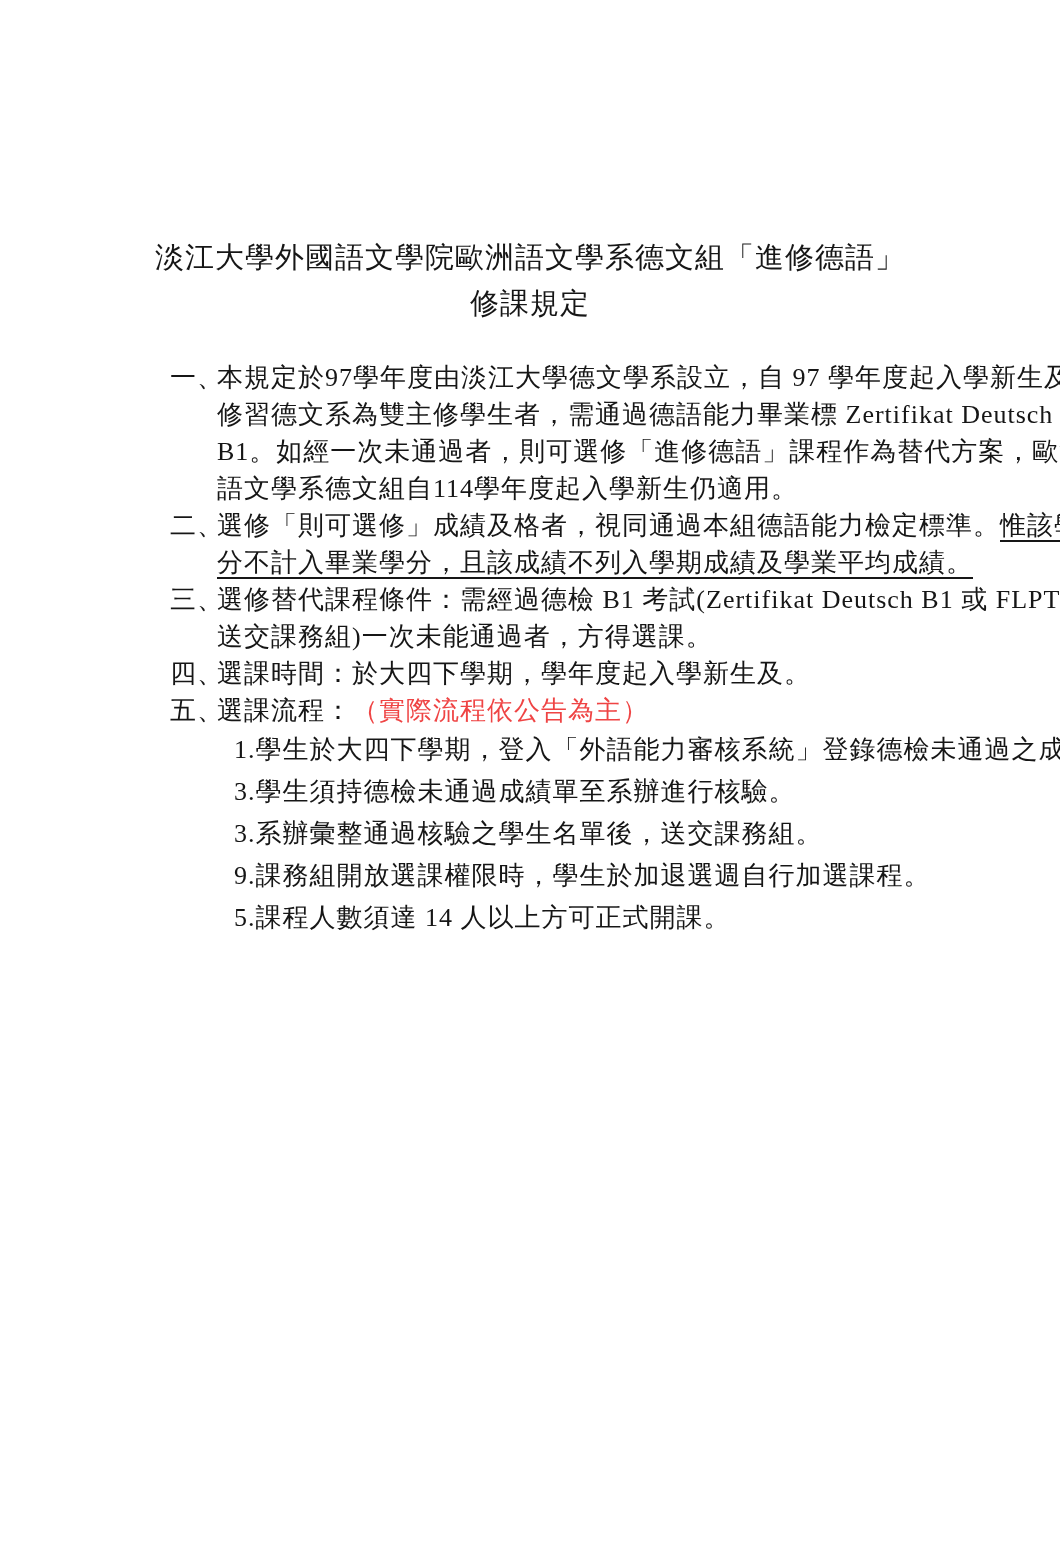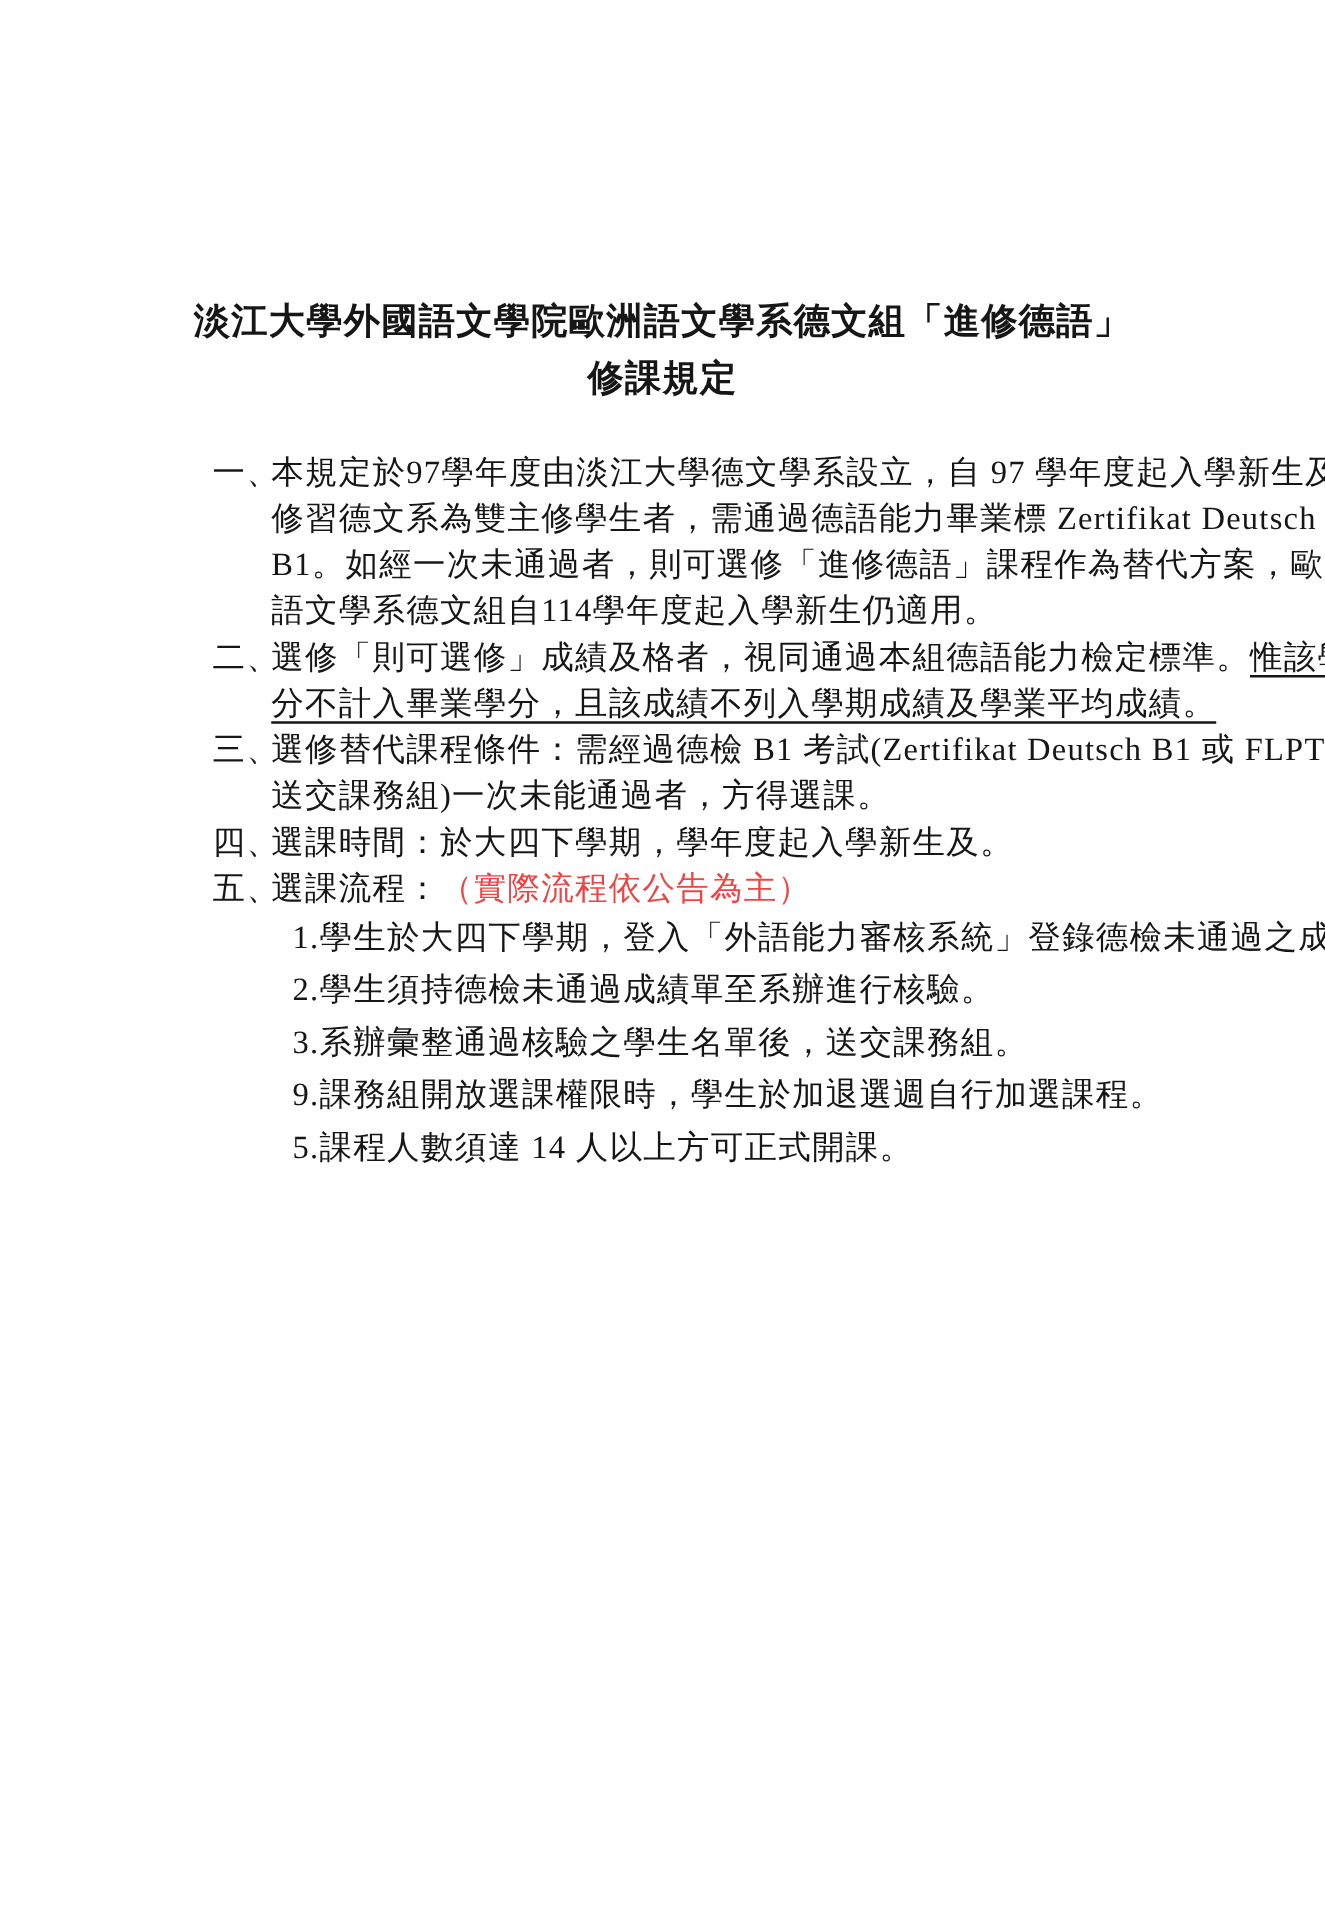--- a/index.html
+++ b/index.html
@@ -20,21 +20,21 @@
     height: 1543px;
     background: #ffffff;
     box-sizing: border-box;
   }
   .doc-title {
     padding-top: 234px;
     margin: 0 100px;
     text-align: center;
     font-size: 29px;
     line-height: 46px;
-    font-weight: bold;
+    font-weight: normal;
     letter-spacing: 1px;
   }
   .rules {
     margin: 33px 110px 0 170px;
     font-size: 26px;
     letter-spacing: 1px;
   }
   .rule-item { }
   .line {
     line-height: 37px;
@@ -87,20 +87,20 @@
         <div class="line"><span class="marker">三、</span><span>選修替代課程條件：需經過德檢 B1 考試(Zertifikat Deutsch B1 或 FLPT B1</span></div>
         <div class="line cont"><span>送交課務組)一次未能通過者，方得選課。</span></div>
       </div>
       <div class="rule-item">
         <div class="line"><span class="marker">四、</span><span>選課時間：於大四下學期，學年度起入學新生及。</span></div>
       </div>
       <div class="rule-item">
         <div class="line"><span class="marker">五、</span><span>選課流程：</span><span class="red">（實際流程依公告為主）</span></div>
         <div class="steps">
           <div class="step">1.學生於大四下學期，登入「外語能力審核系統」登錄德檢未通過之成績。</div>
-          <div class="step">2.學生須持德檢未通過成績單至系辦進行核驗。</div>
+          <div class="step">3.學生須持德檢未通過成績單至系辦進行核驗。</div>
           <div class="step">3.系辦彙整通過核驗之學生名單後，送交課務組。</div>
           <div class="step">9.課務組開放選課權限時，學生於加退選週自行加選課程。</div>
           <div class="step">5.課程人數須達 14 人以上方可正式開課。</div>
         </div>
       </div>
     </div>
 </div>
 
 </body></html>

